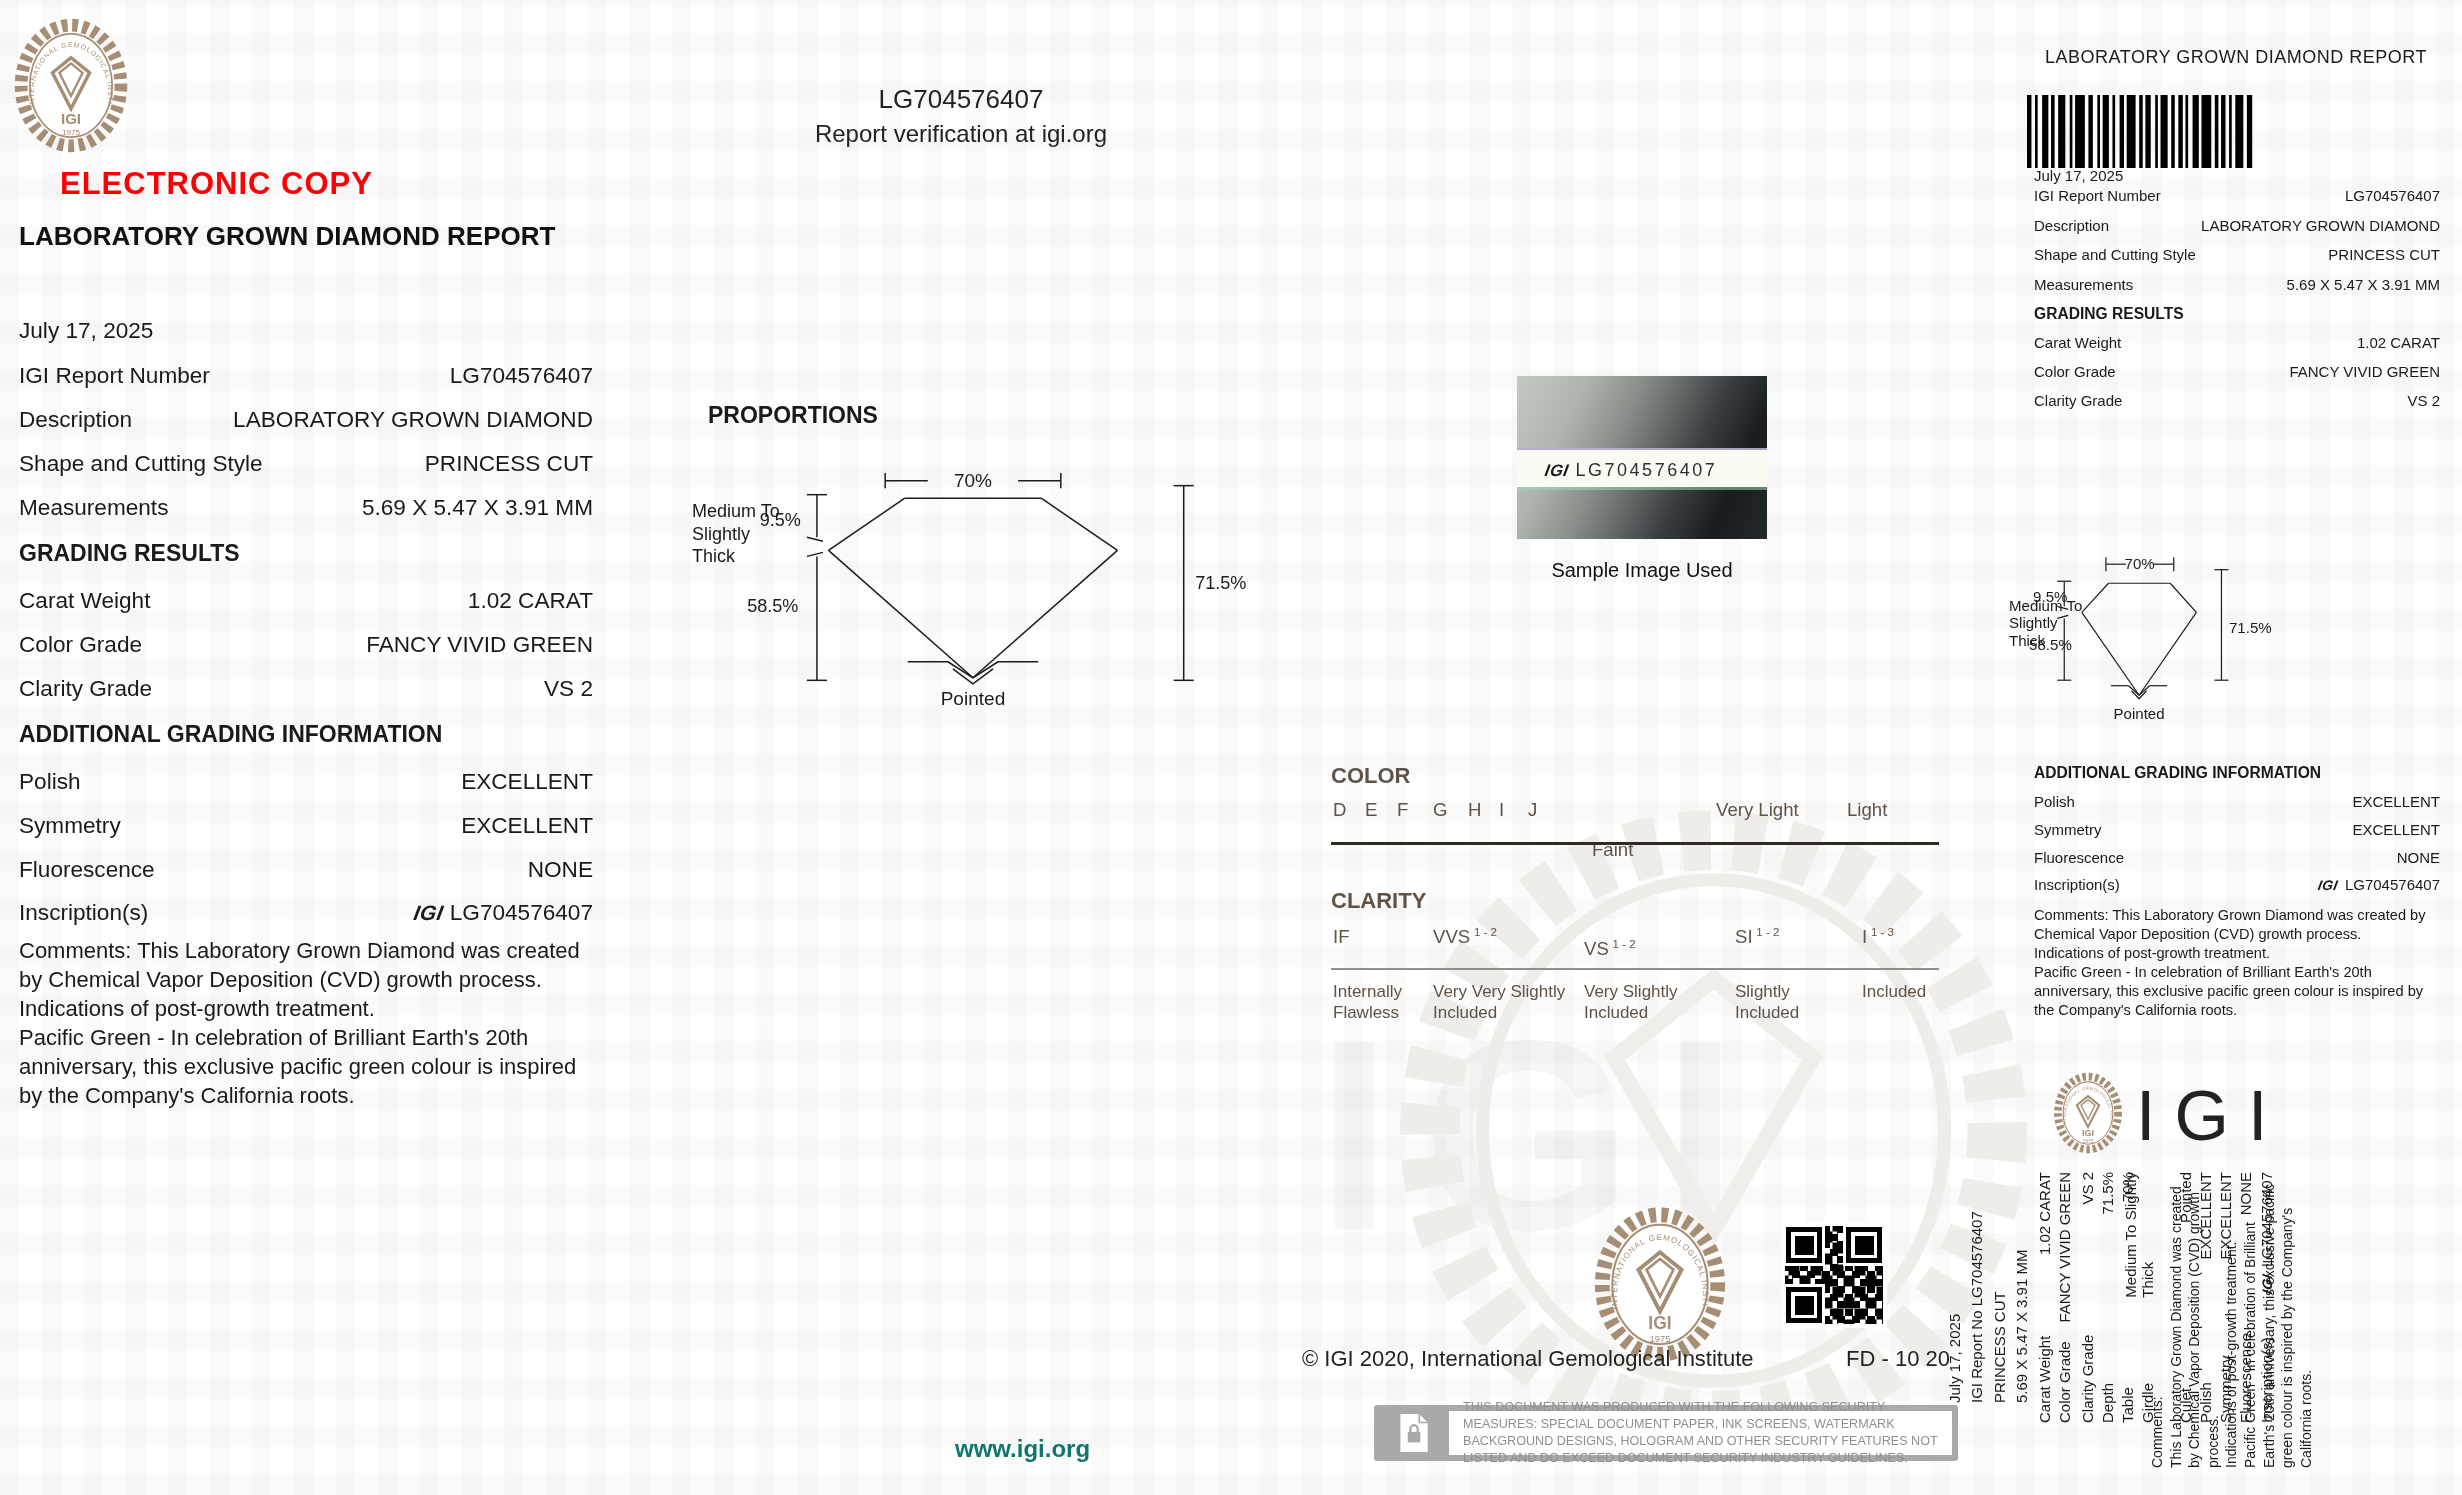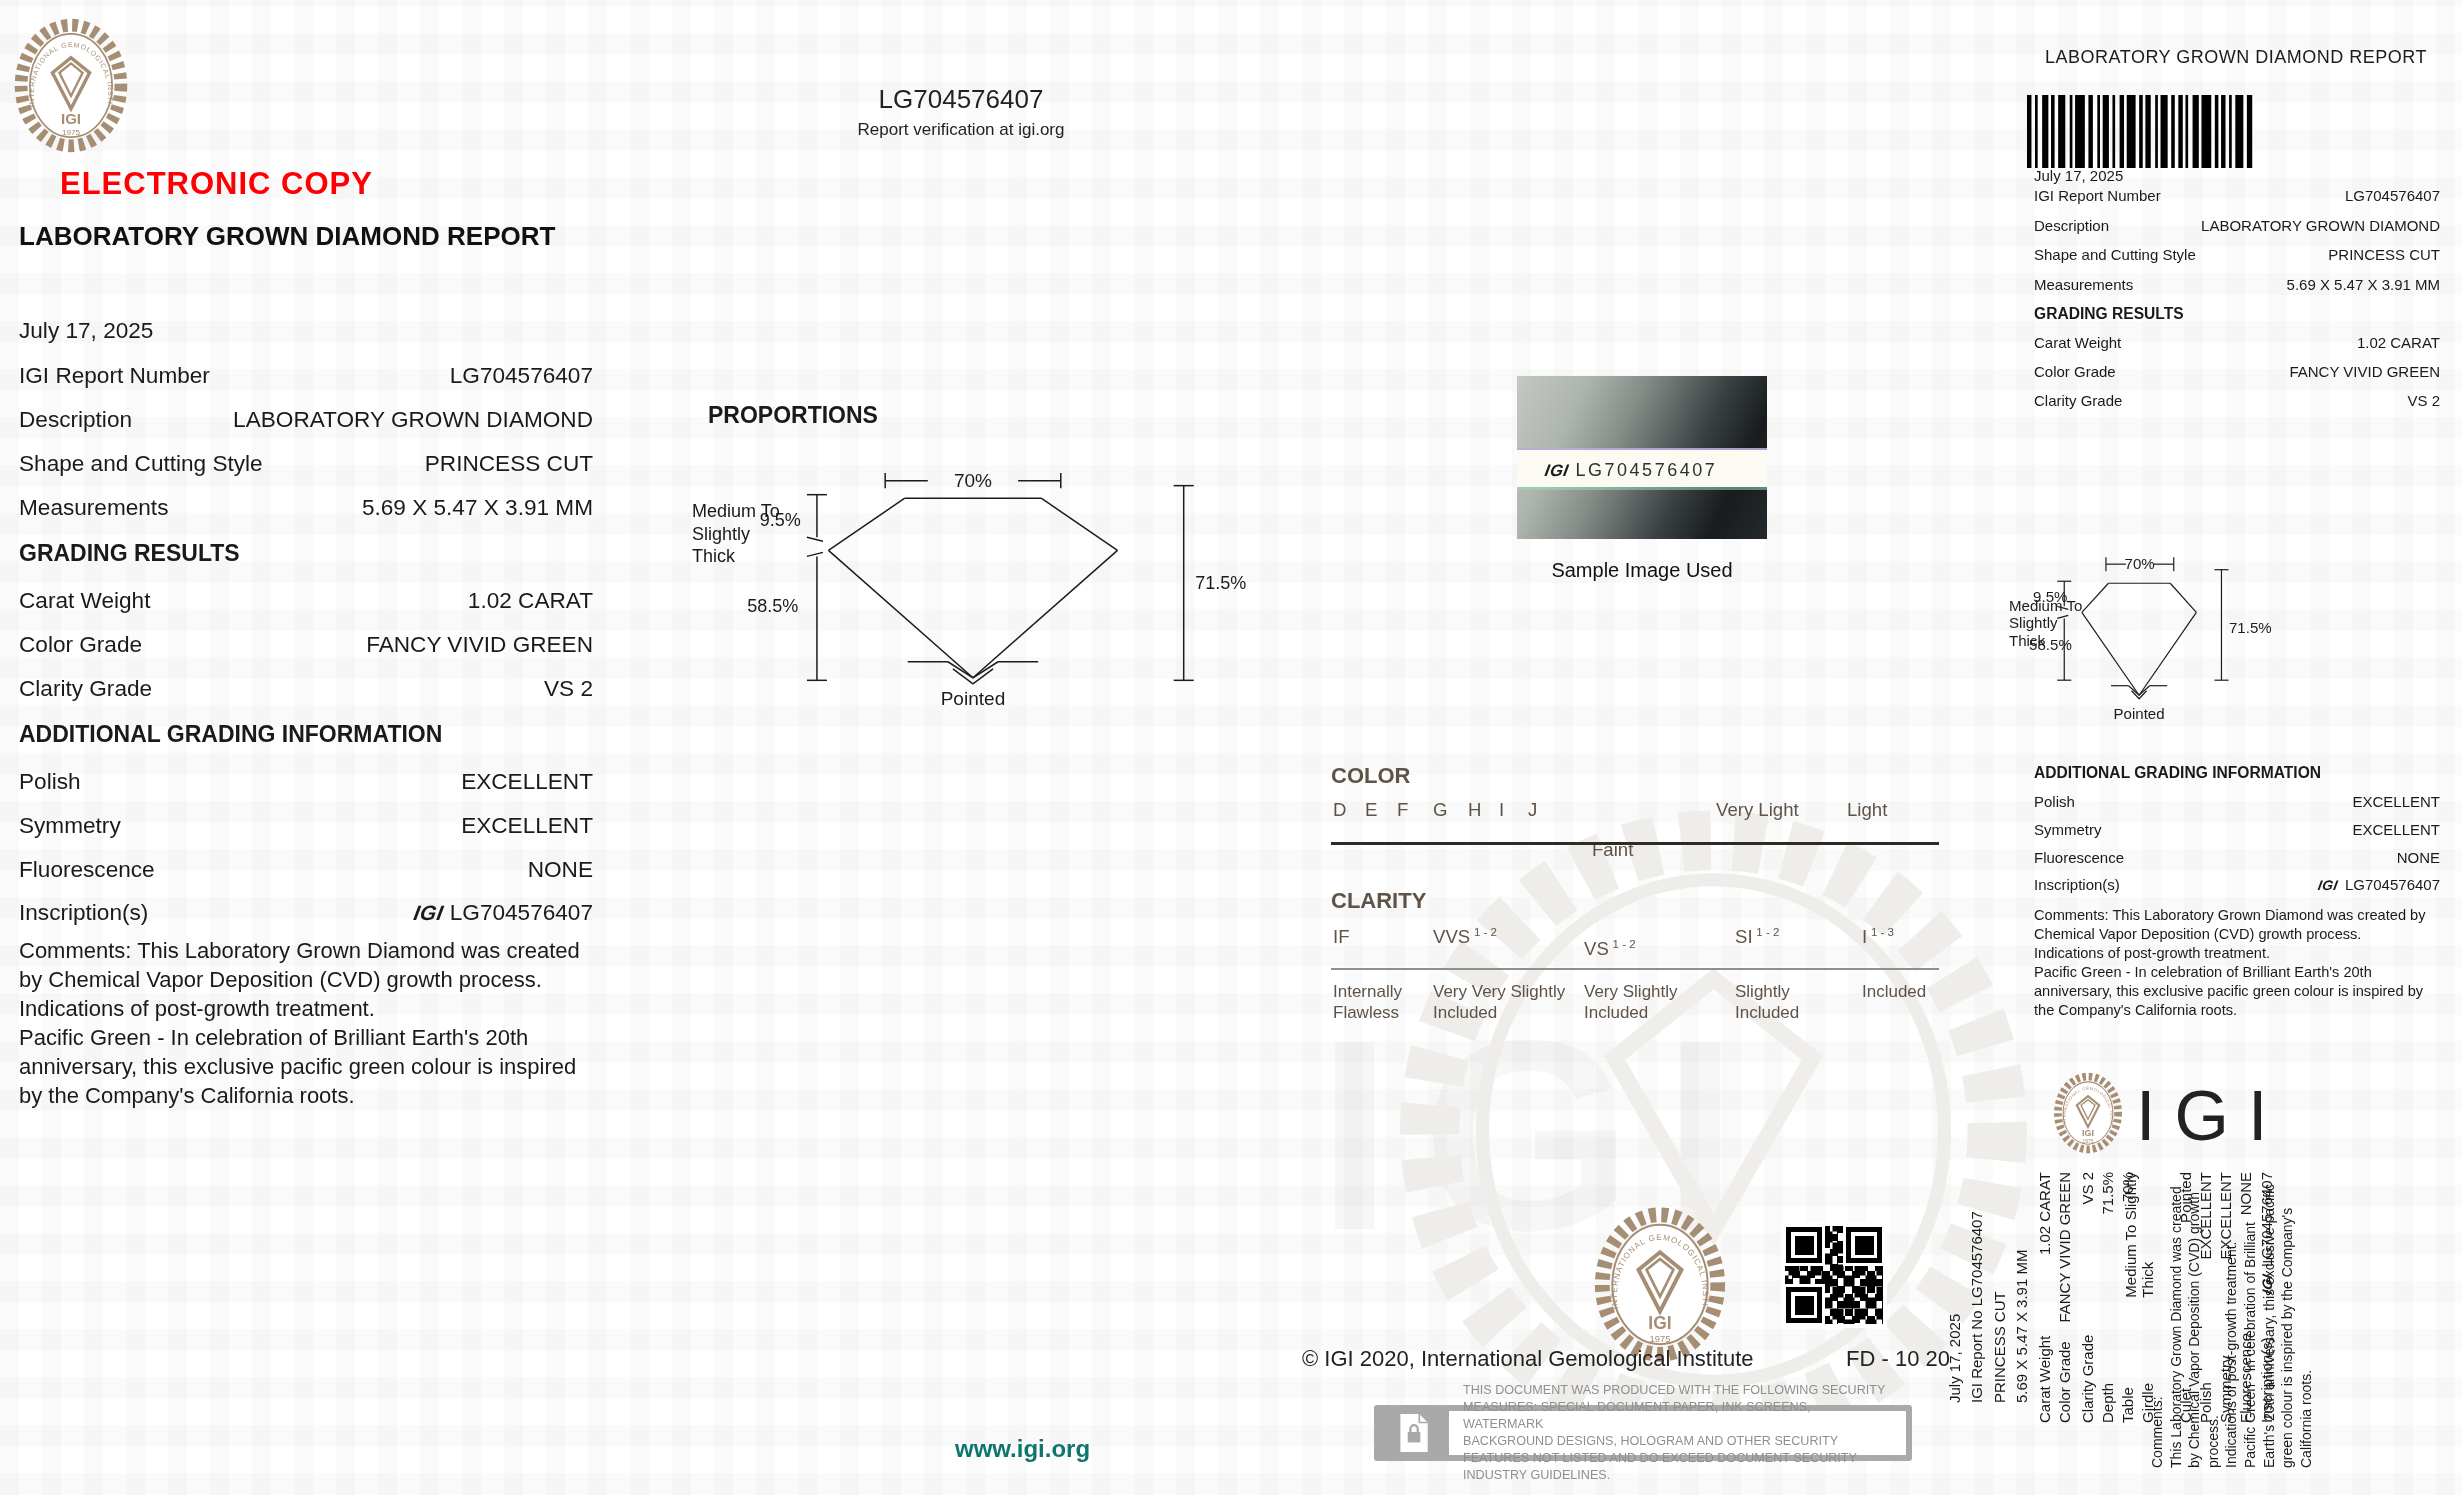--- a/index.html
+++ b/index.html
@@ -18,21 +18,21 @@
   .orgname{font-size:29px;font-weight:700;line-height:36px;color:#2b2b2b;letter-spacing:0.3px;}
   .ecopy{font-size:31px;font-weight:700;color:#fe0004;letter-spacing:1px;}
   .reporttitle{font-size:26px;font-weight:700;color:#111;}
   
   .row{display:flex;justify-content:space-between;align-items:baseline;}
   .lrow{left:19px;width:574px;font-size:22.6px;}
   .lrow .val{text-align:right;}
   .sechead{font-size:23px;font-weight:700;}
   .comments{font-size:22px;line-height:29px;white-space:pre-line;}
   .center-rep{font-size:26px;color:#222;text-align:center;}
-  .center-ver{font-size:17px;color:#222;text-align:center;}
+  .center-ver{font-size:24px;color:#222;text-align:center;}
   .prop-title{font-size:23px;font-weight:700;}
   .diagram line,.diagram path,.diagram polyline{stroke:#1c1c1c;stroke-width:3;fill:none;}
   .diagram text{fill:#1c1c1c;font-family:"Liberation Sans",sans-serif;}
   .mini.diagram line,.mini.diagram path,.mini.diagram polyline{stroke-width:2.4;}
   .girdle-note{font-size:18px;line-height:22.6px;}
   
   .sample{width:250px;height:163px;
      background-image:
        linear-gradient(180deg, rgba(0,0,0,0) 0 44%, rgba(186,170,220,0.9) 44% 45.5%, #fbfbf3 45.5% 68%, rgba(150,220,180,0.55) 68% 70%, rgba(0,0,0,0) 70%),
        linear-gradient(115deg,#c4c8c2 0%,#aeb4ae 22%,#868d88 40%,#3a4042 66%,#181c1e 82%,#24292b 100%);}
@@ -243,21 +243,21 @@
   <div class="abs z qr" style="left:1781px;top:1222px;width:106px;height:106px;">
     <div class="qr-data"></div>
     <div class="finder" style="left:5px;top:5px;"></div>
     <div class="finder" style="right:5px;top:5px;"></div>
     <div class="finder" style="left:5px;bottom:5px;"></div>
   </div>
   <div class="abs z copyline" style="left:1302px;top:1346px;">© IGI 2020, International Gemological Institute</div>
   <div class="abs z copyline" style="left:1789px;top:1346px;width:161px;text-align:right;">FD - 10 20</div>
   <div class="abs z website" style="left:955px;top:1435px;">www.igi.org</div>
 
-  <div class="abs z secbar" style="left:1374px;top:1405px;width:538px;height:56px;">
+  <div class="abs z secbar" style="left:1374px;top:1405px;width:584px;height:56px;">
     <svg class="abs" style="left:18px;top:7px;" width="42" height="42" viewBox="0 0 40 40">
       <path d="M8,2 L26,2 L34,10 L34,38 L8,38 Z" fill="#ffffff"></path>
       <path d="M26,2 L26,10 L34,10" fill="none" stroke="#a9a9a9" stroke-width="1.6"></path>
       <rect x="15" y="19" width="12" height="10" fill="#a9a9a9"></rect>
       <path d="M17.5,19 v-3 a3.5,3.5 0 0 1 7,0 v3" fill="none" stroke="#a9a9a9" stroke-width="2.2"></path>
     </svg>
     <div class="secbox">
       <div class="security-text">THIS DOCUMENT WAS PRODUCED WITH THE FOLLOWING SECURITY MEASURES:  SPECIAL DOCUMENT PAPER, INK SCREENS, WATERMARK
 BACKGROUND DESIGNS, HOLOGRAM AND OTHER SECURITY FEATURES NOT LISTED AND DO EXCEED DOCUMENT SECURITY INDUSTRY GUIDELINES.</div>
     </div>

